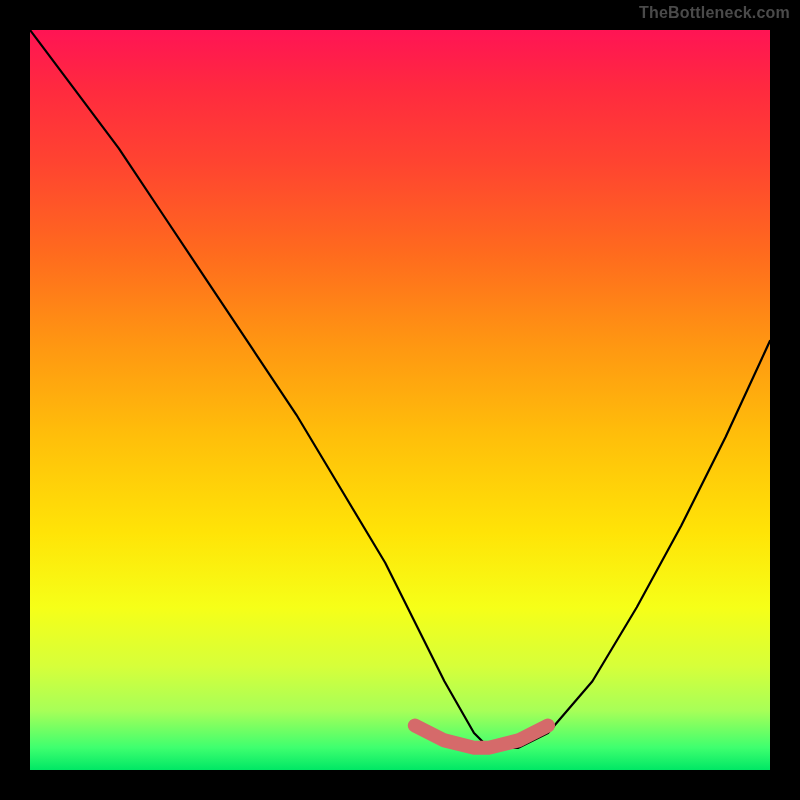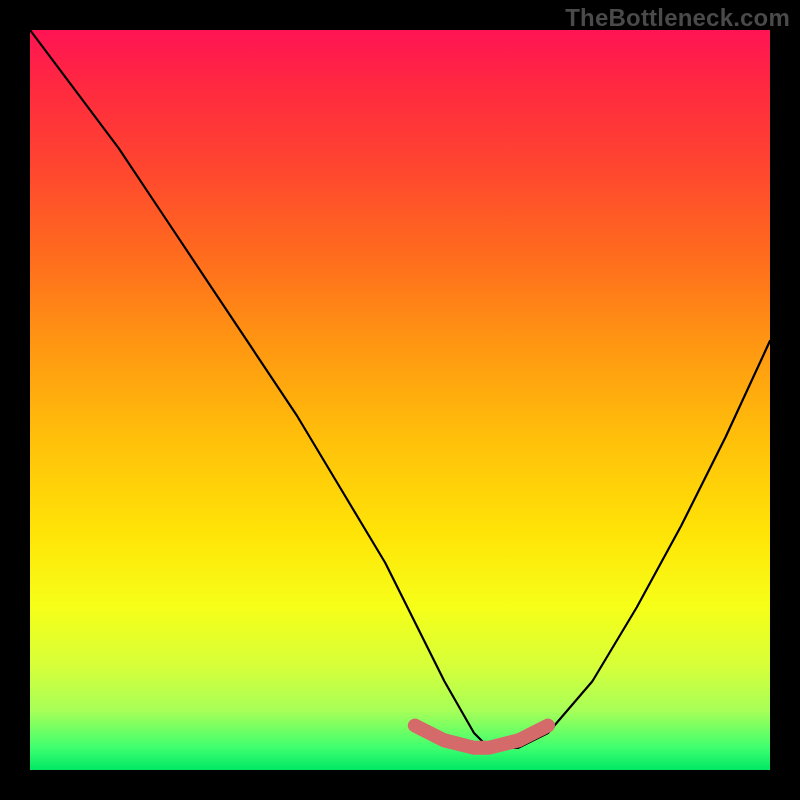--- a/index.html
+++ b/index.html
@@ -15,21 +15,21 @@
     position: relative;
     width: 800px;
     height: 800px;
     background: #000;
   }
   .attribution {
     position: absolute;
     top: 4px;
     right: 10px;
     color: #4a4a4a;
-    font-size: 24px;
+    font-size: 16px;
     font-weight: bold;
     letter-spacing: 0.2px;
     z-index: 10;
   }
   .plot {
     position: absolute;
     left: 30px;
     top: 30px;
     width: 740px;
     height: 740px;

